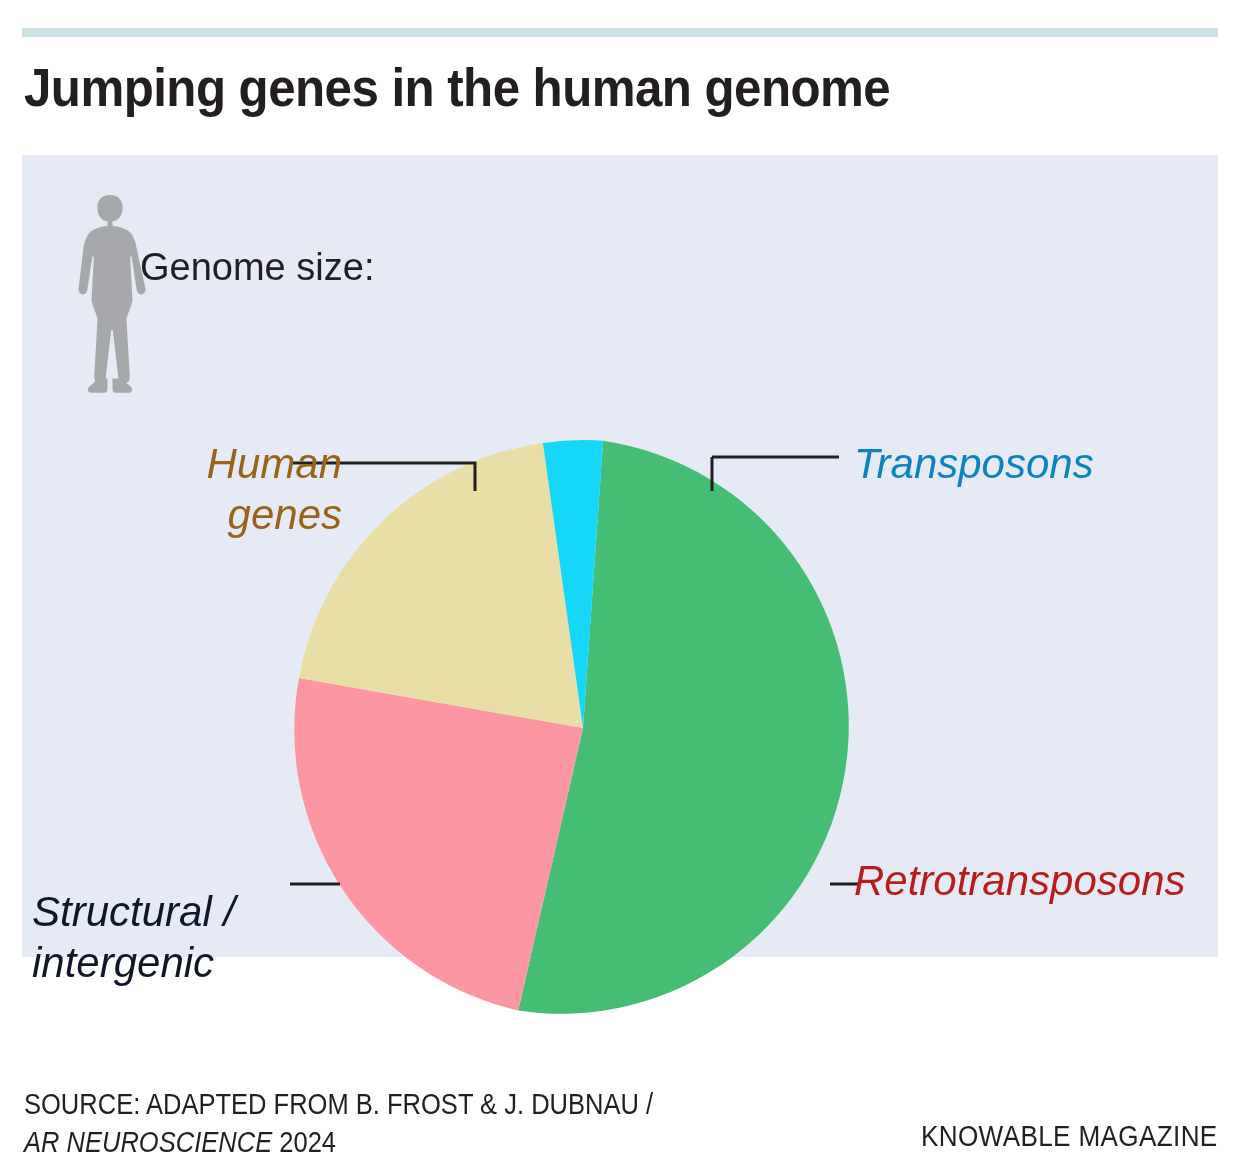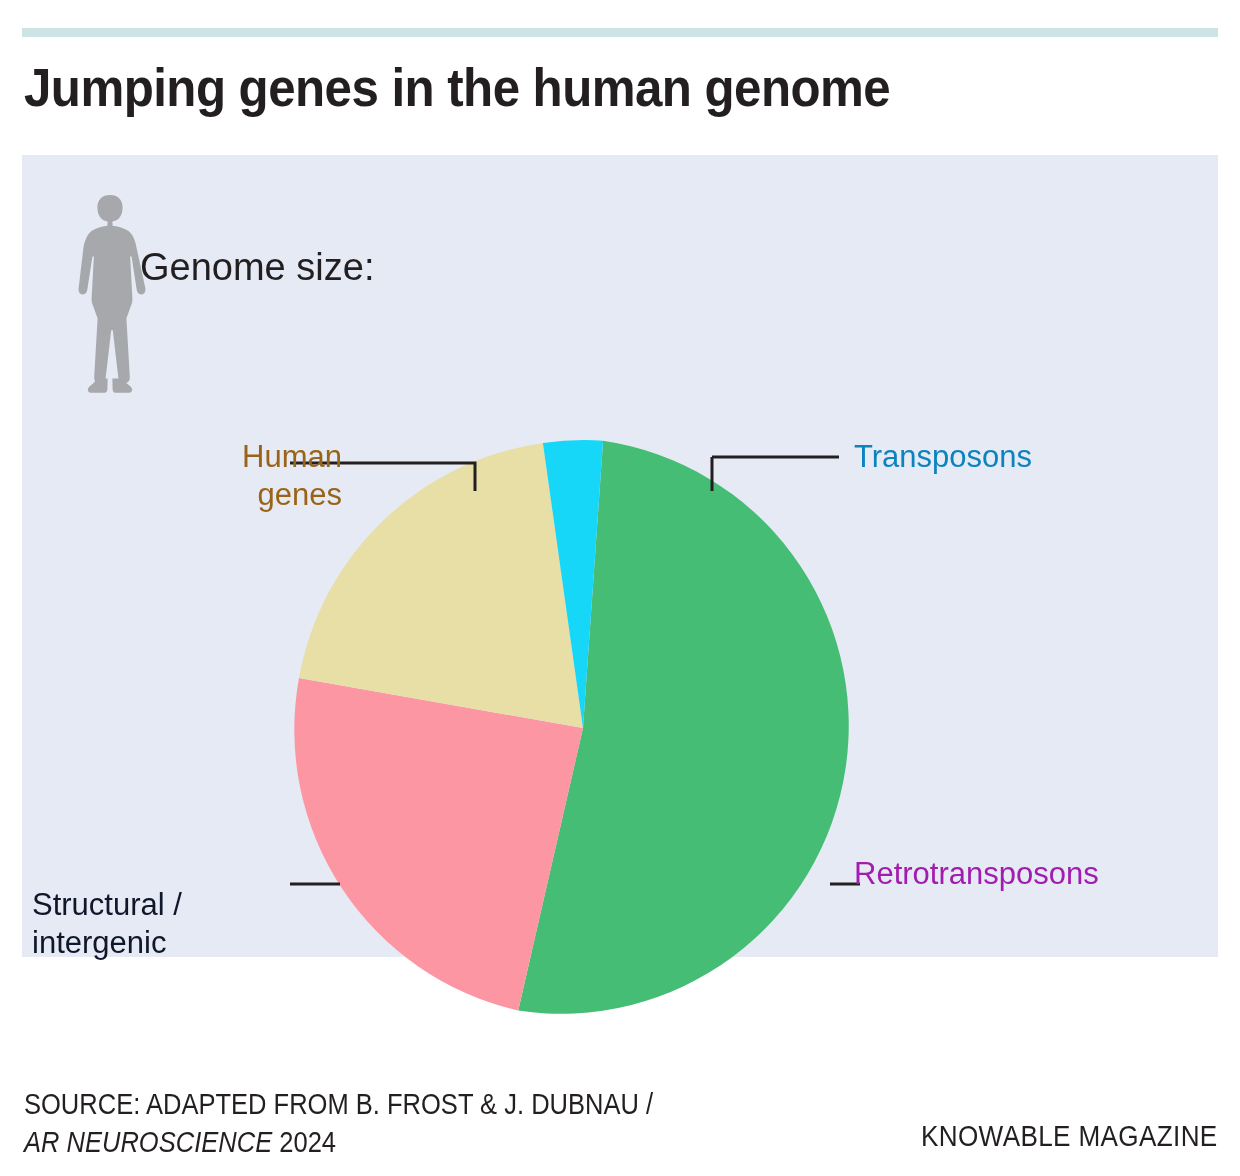--- a/index.html
+++ b/index.html
@@ -40,32 +40,32 @@
     color:#231f20;font-size:38px;line-height:1.28;
   }
   .genome-line1{display:block;}
   .genome-line2{display:block;margin-left:34px;}
 
   
   .pie-layer{position:absolute;left:0;top:0;width:1196px;height:918px;}
   .pie-layer svg{display:block;width:1196px;height:918px;}
 
   
-  .lbl{position:absolute;font-size:31px;line-height:1.22;white-space:pre-line;}
+  .lbl{position:absolute;font-size:42px;line-height:1.22;white-space:pre-line;font-style:italic;}
   .lbl-human{
     left:88px;top:283px;width:232px;text-align:right;color:#9a6418;
   }
   .lbl-struct{
     left:10px;top:695px;width:252px;color:#0f172a;margin-top:36px;
   }
   .lbl-trans{
     left:832px;top:283px;color:#0b83bf;text-align:right;
   }
   .lbl-retro{
-    left:832px;top:700px;color:#a21caf;text-align:left;
+    left:832px;top:700px;color:#b91c1c;text-align:left;
   }
 
   
   .source{
     position:absolute;left:24px;top:1085px;width:820px;
     font-family:"Liberation Sans Narrow","Liberation Sans",sans-serif;
     font-size:29px;line-height:1.32;color:#231f20;
     transform:scaleX(0.88);transform-origin:left top;
     white-space:nowrap;
   }

